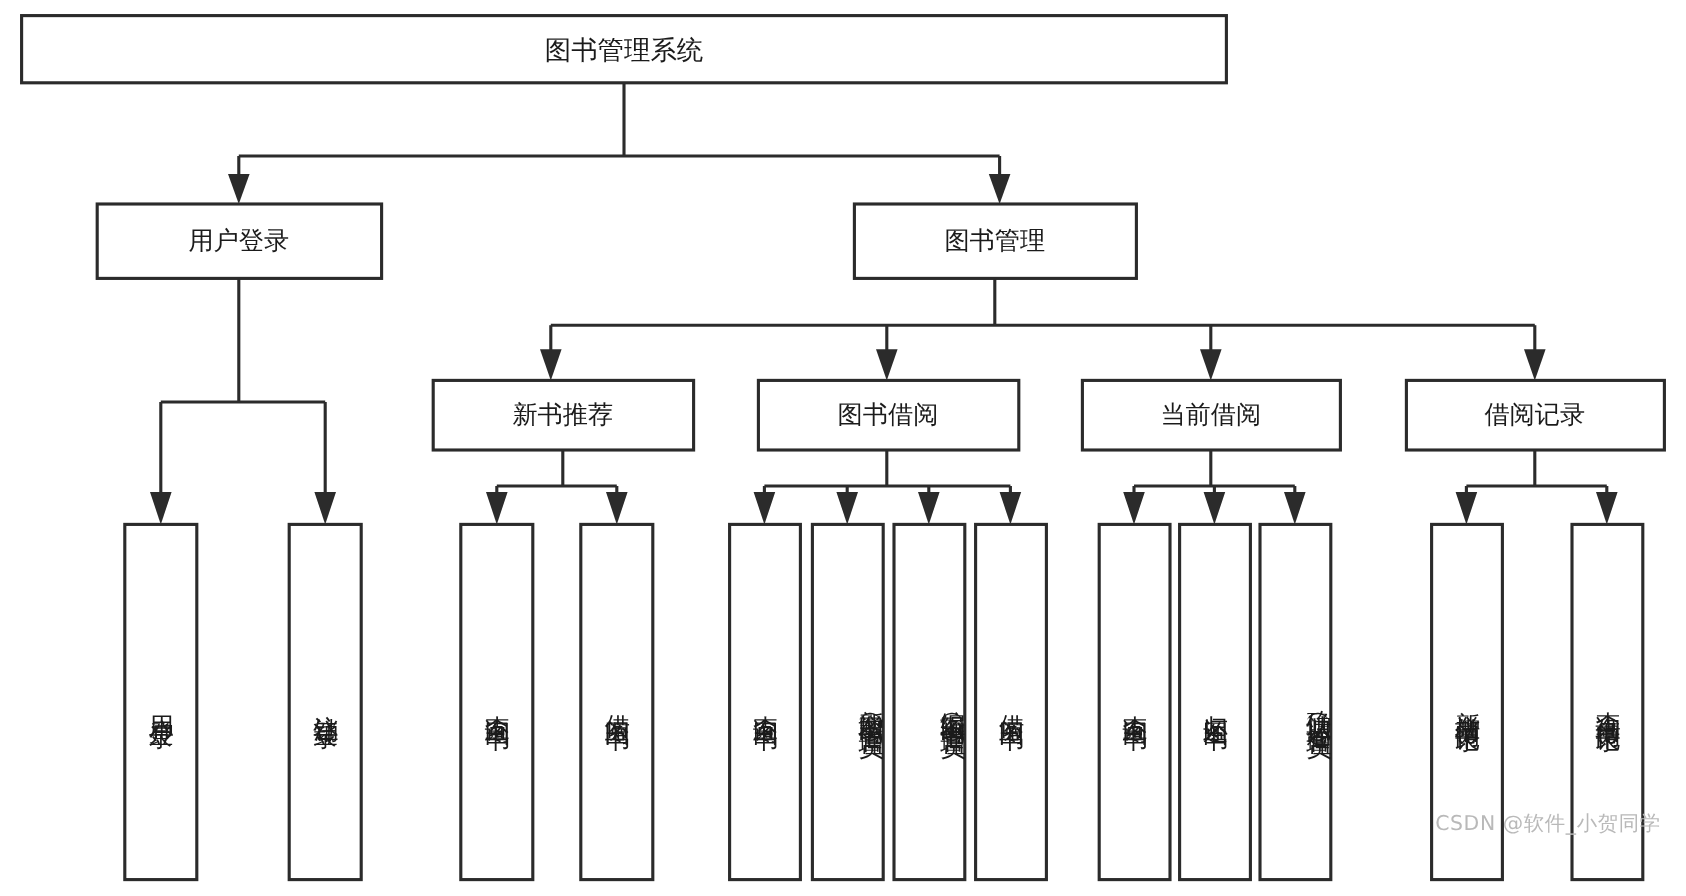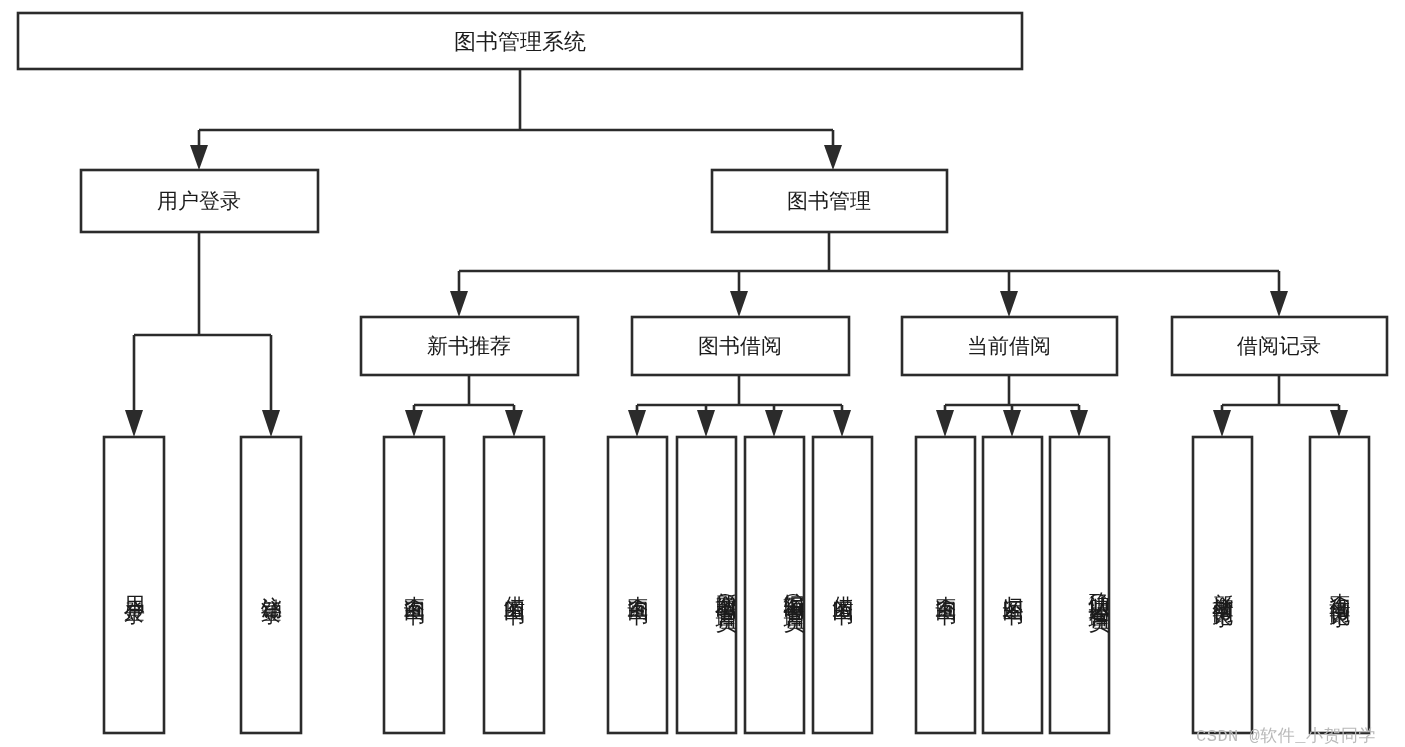--- a/index.html
+++ b/index.html
@@ -230,15 +230,15 @@
   <div class="leaf-label" style="left:745px; top:443px; width:59px; height:290px;">编辑图书（管理员）</div>
   <div class="leaf-label centered" style="left:813px; top:437px; width:59px; height:296px;">借阅图书</div>
 
   <div class="leaf-label centered" style="left:916px; top:437px; width:59px; height:296px;">查询图书</div>
   <div class="leaf-label centered" style="left:983px; top:437px; width:59px; height:296px;">归还图书</div>
   <div class="leaf-label" style="left:1050px; top:443px; width:59px; height:290px;">确认归还（管理员）</div>
 
   <div class="leaf-label centered" style="left:1193px; top:437px; width:59px; height:296px;">新增借阅记录</div>
   <div class="leaf-label centered" style="left:1310px; top:437px; width:59px; height:296px;">查询借阅记录</div>
 
-  <div class="watermark" style="left:1196px; top:724px;font-family:Liberation Mono, monospace;">CSDN @软件_小贺同学</div>
+  <div class="watermark" style="left:1196px; top:675px;">CSDN @软件_小贺同学</div>
 
 </div>
 
 </body></html>

